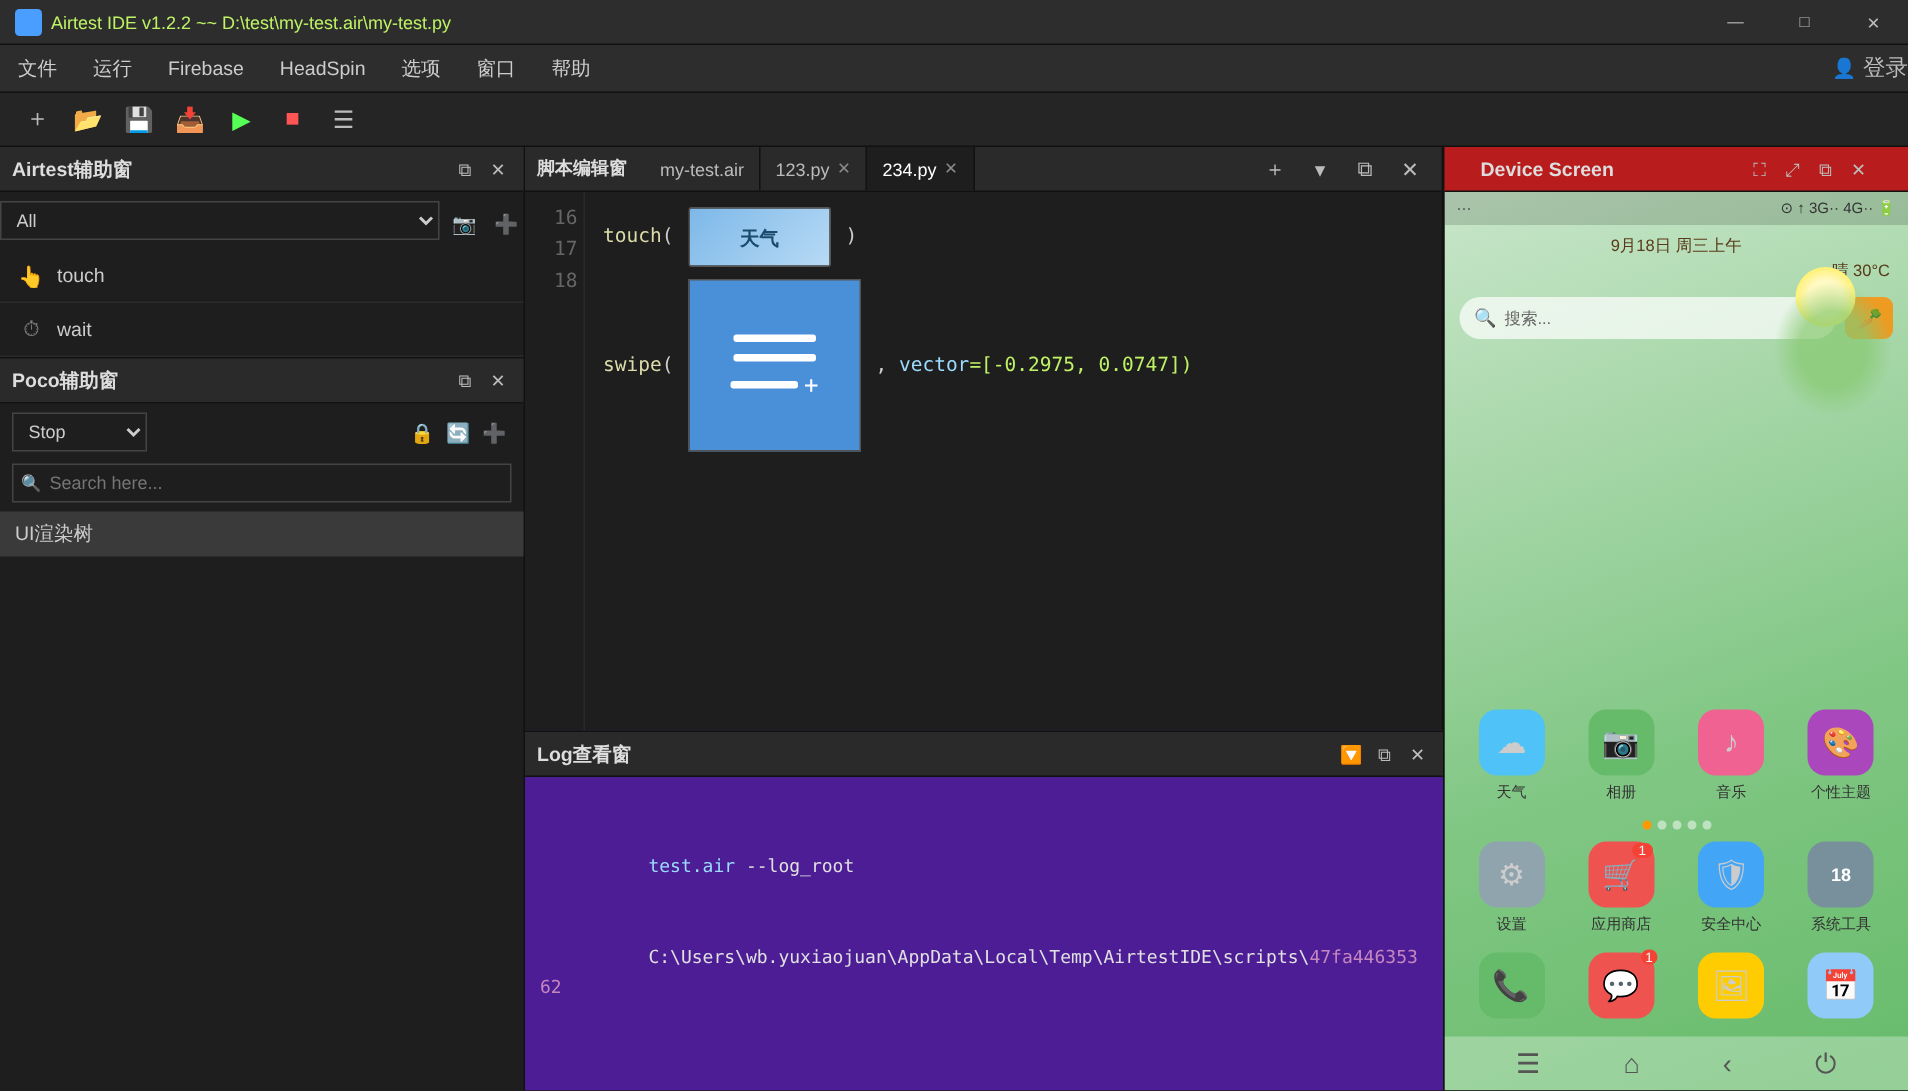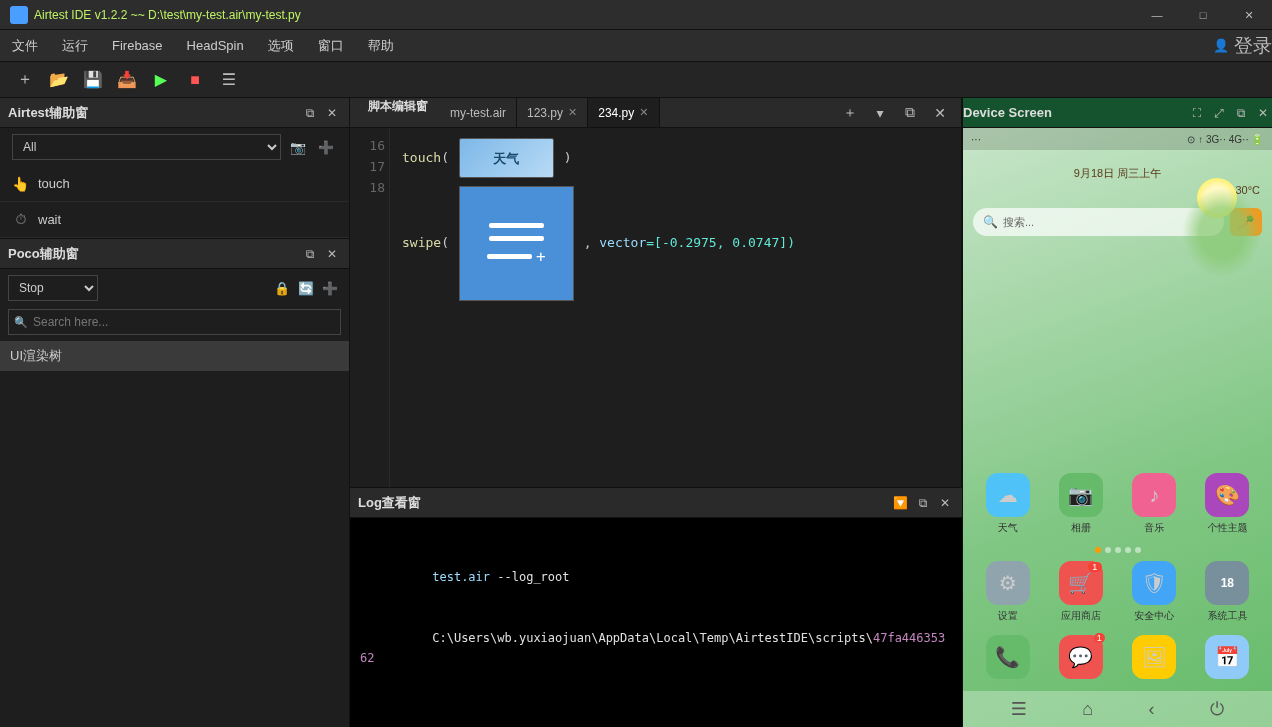--- a/index.html
+++ b/index.html
@@ -125,23 +125,23 @@
       display: flex;
       gap: 4px;
     }
     .panel-ctrl-btn {
       width: 18px; height: 18px;
       display: flex; align-items: center; justify-content: center;
       color: #bbb; cursor: pointer; font-size: 12px;
     }
 
     .search-row {
-      padding: 6px 12px;
-      display: flex;
-      align-items: center;
+      padding: 6px 0;
+      display: flex;
+      align-items: flex-end;
       gap: 6px;
     }
     .search-select {
       flex: 1;
       background: #1e1e1e;
       border: 1px solid #444;
       color: #ccc;
       font-size: 12px;
       padding: 3px 6px;
       height: 26px;
@@ -256,24 +256,23 @@
       height: 30px;
       background: #2a2a2a;
       display: flex;
       align-items: center;
       padding: 0 8px;
       border-bottom: 1px solid #111;
       justify-content: space-between;
     }
     .tab-bar {
       display: flex;
-      align-items: flex-start;
+      align-items: center;
       gap: 0;
       height: 100%;
-      margin-left: 10px;
     }
     .tab {
       height: 100%;
       display: flex;
       align-items: center;
       padding: 0 10px;
       font-size: 12px;
       color: #bbb;
       cursor: pointer;
       border-right: 1px solid #111;
@@ -338,21 +337,21 @@
     .code-screenshot {
       display: inline-block;
       vertical-align: middle;
       border: 1px solid #555;
       margin: 2px 2px;
     }
 
     
     #log-panel {
       height: 240px;
-      background: #000000;
+      background: #4c1d95;
       border-top: 1px solid #111;
       display: flex;
       flex-direction: column;
     }
     .log-header {
       height: 30px;
       background: #2a2a2a;
       display: flex;
       align-items: center;
       padding: 0 8px;
@@ -376,24 +375,24 @@
     
     #device-screen {
       width: 310px;
       display: flex;
       flex-direction: column;
       background: #1e1e1e;
       border-left: 1px solid #111;
     }
     .device-header {
       height: 30px;
-      background: #14532d;
-      display: flex;
-      align-items: center;
-      padding: 0 0;
+      background: #b91c1c;
+      display: flex;
+      align-items: center;
+      padding: 0 24px;
       border-bottom: 1px solid #111;
       justify-content: space-between;
     }
     .device-screen-content {
       flex: 1;
       overflow: hidden;
       position: relative;
     }
     .phone-screen {
       width: 100%;
@@ -418,21 +417,21 @@
       font-weight: bold;
       color: #5a3a1a;
       text-align: center;
       margin-top: 10px;
       text-shadow: 1px 1px 2px rgba(255,255,255,0.3);
     }
     .phone-date {
       font-size: 11px;
       color: #5a3a1a;
       text-align: center;
-      margin-top: 16px;
+      margin-top: 6px;
     }
     .phone-weather-row {
       display: flex;
       align-items: center;
       justify-content: flex-end;
       padding: 0 12px;
       font-size: 11px;
       color: #5a3a1a;
       margin-top: 2px;
     }
@@ -542,21 +541,21 @@
 <div id="menubar">
   <div class="menu-item">文件</div>
   <div class="menu-item">运行</div>
   <div class="menu-item">Firebase</div>
   <div class="menu-item">HeadSpin</div>
   <div class="menu-item">选项</div>
   <div class="menu-item">窗口</div>
   <div class="menu-item">帮助</div>
   <div class="login-area" style="margin-left:auto;">
     <span>👤</span>
-    <span style="font-size:19px;color:#bbb;cursor:pointer;">登录</span>
+    <span style="font-size:15px;color:#bbb;cursor:pointer;">登录</span>
   </div>
 </div>
 
 <div id="toolbar">
   <div class="tb-btn" title="New">＋</div>
   <div class="tb-btn" title="Open">📂</div>
   <div class="tb-btn" title="Save">💾</div>
   <div class="tb-btn" title="Save As">📥</div>
   <div class="tb-btn" title="Run" style="color:#5f5;">▶</div>
   <div class="tb-btn" title="Stop" style="color:#f55;">■</div>
@@ -670,21 +669,21 @@
             <div class="code-screenshot" style="display:inline-block;vertical-align:middle;width:115px;height:115px;background:#4a90d9;border:1px solid #555;">
               <div style="display:flex;flex-direction:column;align-items:center;justify-content:center;height:100%;gap:8px;">
                 <div style="width:55px;height:5px;background:#fff;border-radius:2px;"></div>
                 <div style="width:55px;height:5px;background:#fff;border-radius:2px;"></div>
                 <div style="display:flex;align-items:center;gap:4px;">
                   <div style="width:45px;height:5px;background:#fff;border-radius:2px;"></div>
                   <span style="color:#fff;font-size:16px;line-height:1;">+</span>
                 </div>
               </div>
             </div>
-            <span style="color:#ccc;">, </span><span style="color:#9cdcfe;">vector</span><span style="color:#5eead4;">=[-0.2975, 0.0747])</span>
+            <span style="color:#ccc;">, </span><span style="color:#9cdcfe;">vector</span><span style="color:#bef264;">=[-0.2975, 0.0747])</span>
           </div>
 
 
         </div>
       </div>
     </div>
 
     <div id="log-panel">
       <div class="log-header">
         <span class="panel-title">Log查看窗</span>

